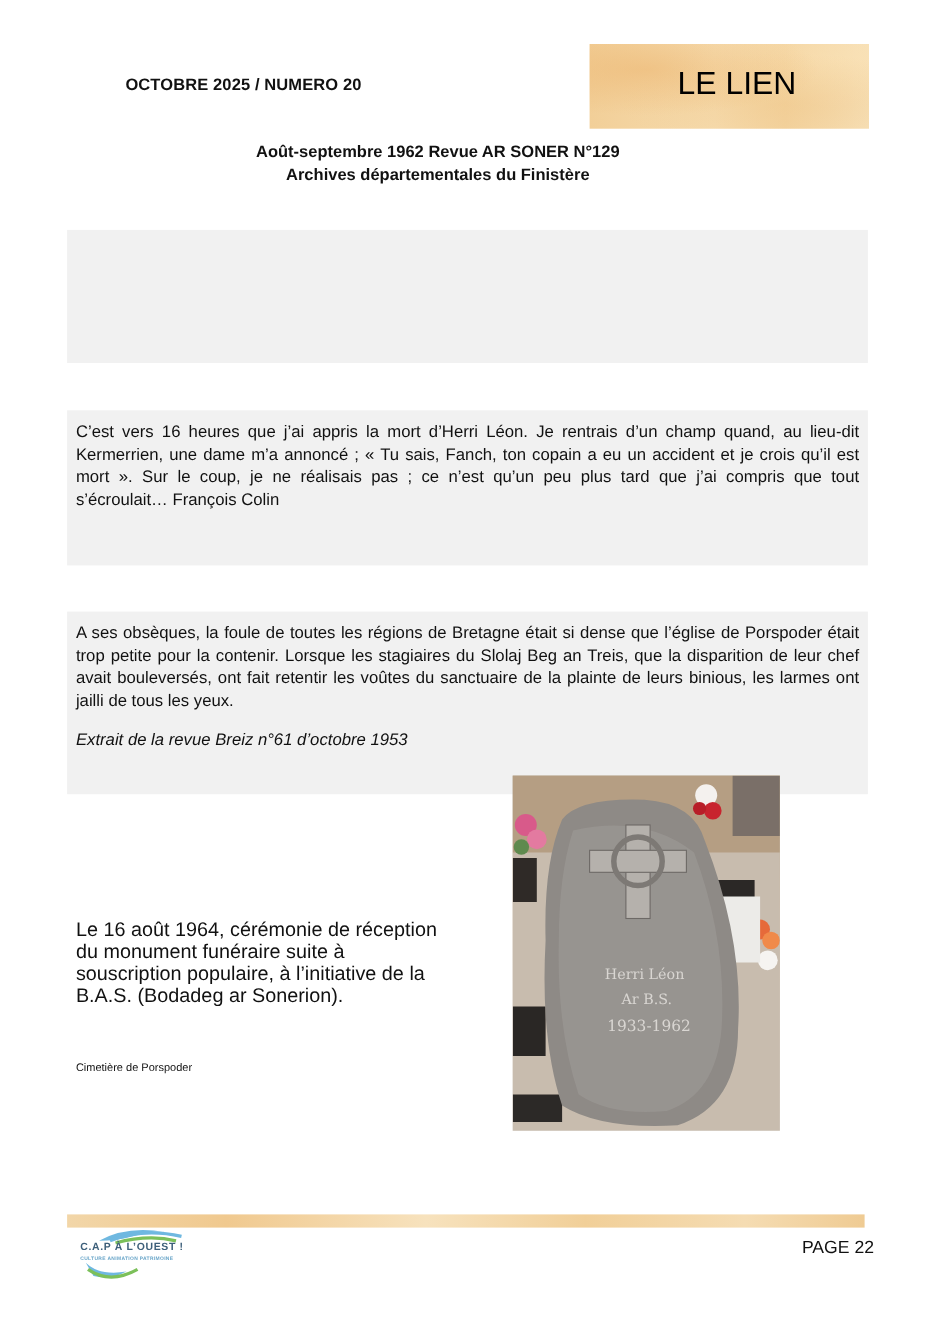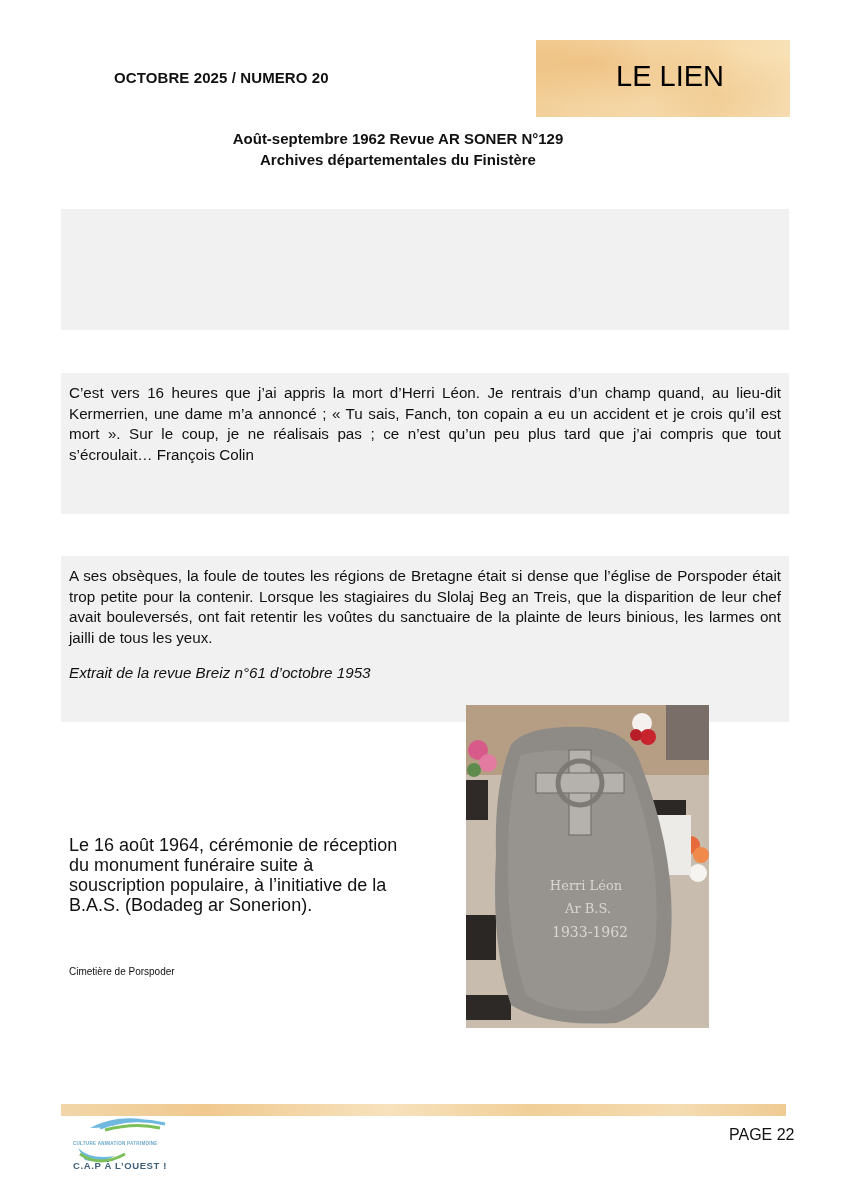--- a/index.html
+++ b/index.html
@@ -24,21 +24,21 @@
     .box1 { top: 209px; height: 121px; }
     .box2 { top: 373px; height: 141px; }
     .box3 { top: 556px; height: 166px; }
     .caption { position: absolute; left: 69px; top: 835px; width: 330px; font-size: 18px; line-height: 20px; }
     .place { position: absolute; left: 69px; top: 966px; font-size: 10px; }
     .photo { position: absolute; left: 466px; top: 705px; width: 243px; height: 323px; overflow: hidden;
              background: linear-gradient(180deg, #b8a48c 0%, #c9b9a4 40%, #d6cfc6 100%); }
     .footer-bar { position: absolute; left: 61px; top: 1104px; width: 725px; height: 12px;
                   background: linear-gradient(90deg, #f2d6a8 0%, #f0c98f 20%, #f7e2bd 45%, #f1cf98 65%, #f5dcb2 85%, #efcb93 100%); }
     .logo { position: absolute; left: 70px; top: 1116px; width: 110px; height: 52px; }
-    .logo-title { position: absolute; left: 3px; top: 12px; font-size: 9.5px; font-weight: bold; color: #3d5f7a; letter-spacing: 0.6px; white-space: nowrap; margin-top: 32px; }
+    .logo-title { position: absolute; left: 3px; top: 12px; font-size: 9.5px; font-weight: bold; color: #3d5f7a; letter-spacing: 0.6px; white-space: nowrap; }
     .logo-sub { position: absolute; left: 3px; top: 25px; font-size: 4.5px; font-weight: bold; color: #6aa6c9; letter-spacing: 0.3px; white-space: nowrap; }
     .page-num { position: absolute; left: 729px; top: 1126px; font-size: 16px; }
   </style>
 </head>
 <body>
 
 <div class="issue">OCTOBRE 2025 / NUMERO 20</div>
 
 <div class="banner">
   <span>LE LIEN</span>

